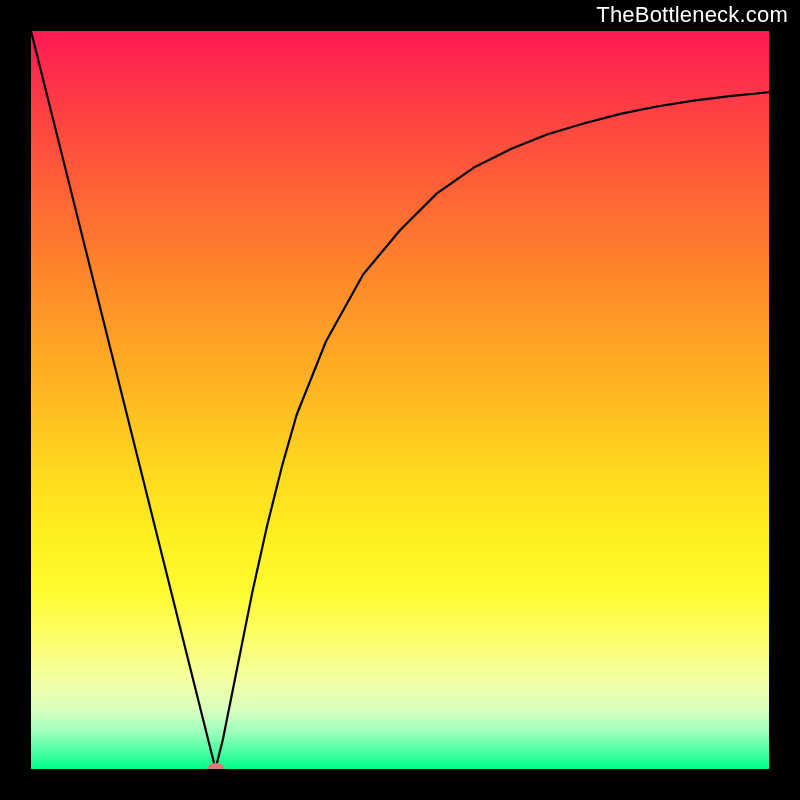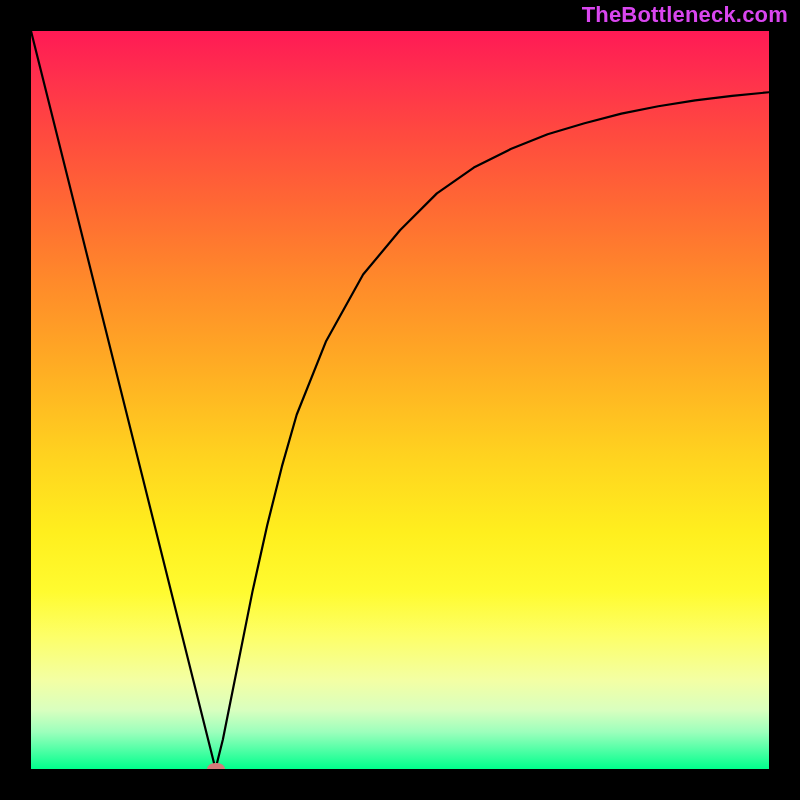--- a/index.html
+++ b/index.html
@@ -15,22 +15,22 @@
     position: relative;
     width: 800px;
     height: 800px;
     background: #000;
   }
   .watermark {
     position: absolute;
     top: 2px;
     right: 12px;
     font-size: 22px;
-    font-weight: 700;
-    color: #d946ef;
+    font-weight: 400;
+    color: #ffffff;
     letter-spacing: 0.2px;
     z-index: 4;
   }
   .plot-area {
     position: absolute;
     left: 31px;
     top: 31px;
     width: 738px;
     height: 738px;
     overflow: hidden;

